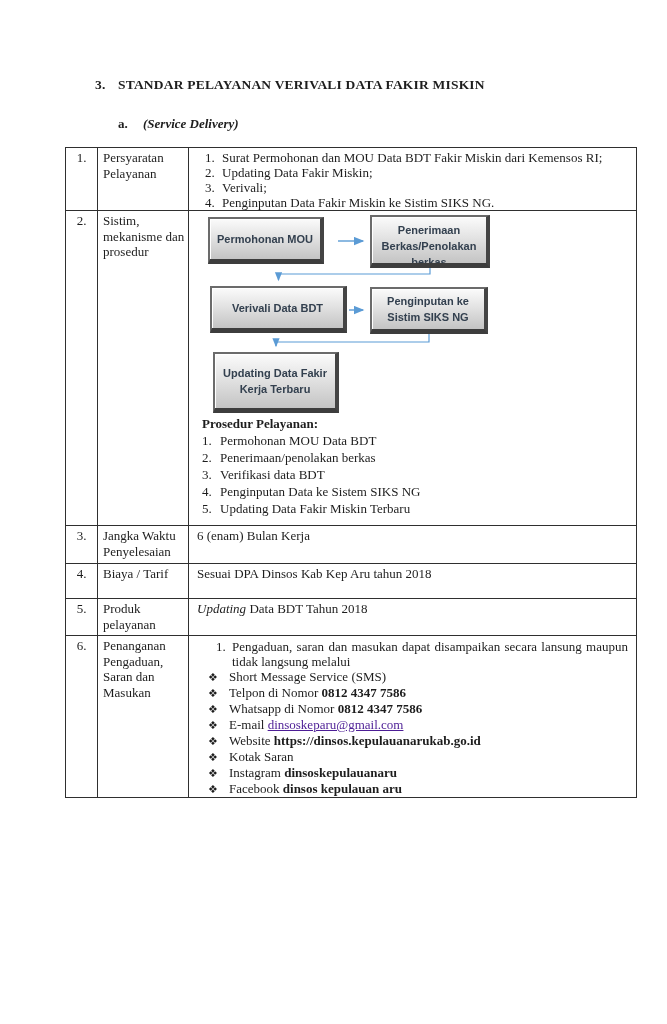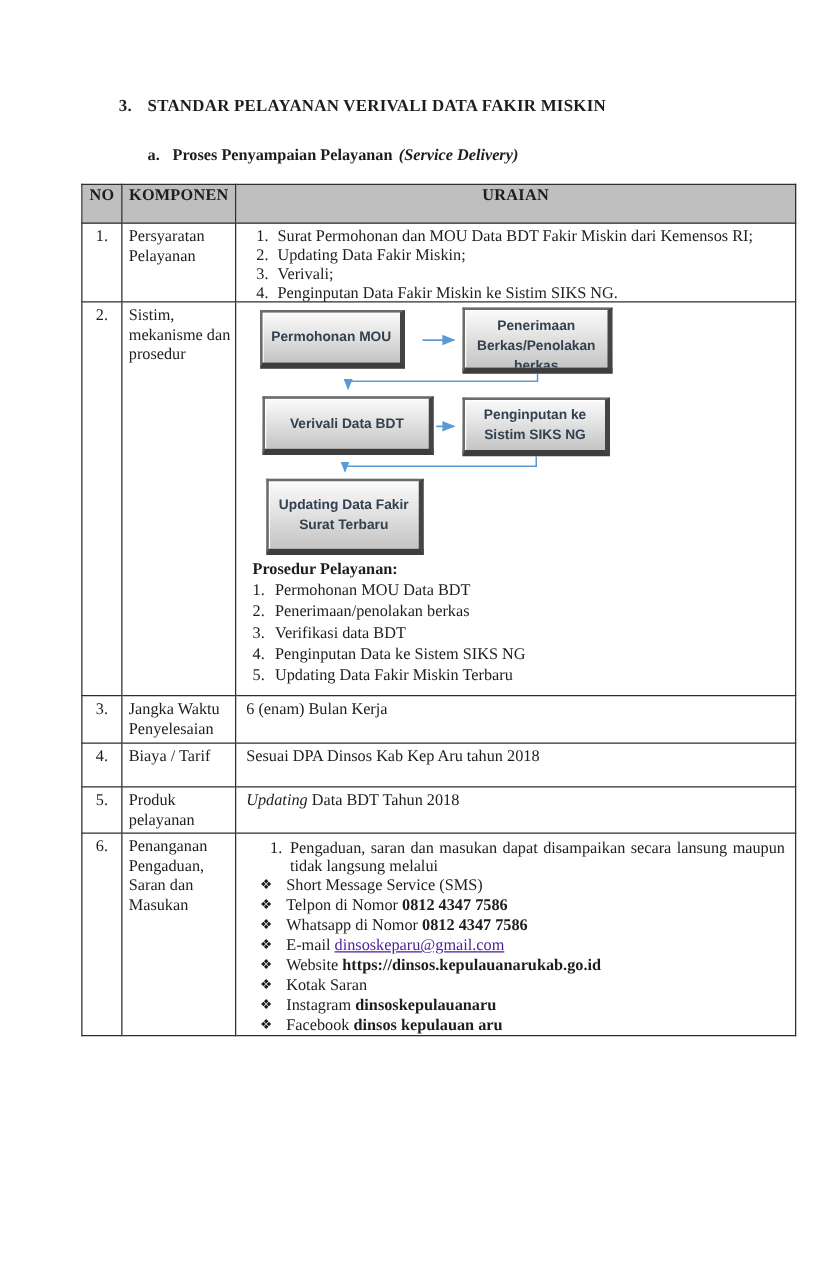--- a/index.html
+++ b/index.html
@@ -63,37 +63,31 @@
 
 <div class="page">
 
   <div class="heading">
     <span class="num">3.</span>
     <span>STANDAR PELAYANAN VERIVALI DATA FAKIR MISKIN</span>
   </div>
 
   <div class="subheading">
     <span class="ltr">a.</span>
-    <span>Proses Penyampaian Pelayanan</span>
     <span class="ital">(Service Delivery)</span>
   </div>
 
   <table class="doc">
     <colgroup>
         <col style="width:32px">
         <col style="width:91px">
         <col style="width:448px">
       </colgroup>
 
     <tbody>
-        <tr>
-      <th class="hdr">NO</th>
-      <th class="hdr">KOMPONEN</th>
-      <th class="hdr">URAIAN</th>
-    </tr>
 
     <tr style="height:61px">
       <td class="no">1.</td>
       <td class="komp">Persyaratan Pelayanan</td>
       <td class="ur" style="padding-left:16px">
         <div class="oli">
               <span class="n">1.</span>
               <span class="t">Surat Permohonan dan MOU Data BDT Fakir Miskin dari Kemensos RI;</span>
             </div>
         <div class="oli">
@@ -137,21 +131,21 @@
           </div>
           <div class="fc-box" style="left:21px;top:75px;width:137px;height:47px">
             <span>Verivali Data BDT</span>
           </div>
           <div class="fc-box" style="left:181px;top:76px;width:118px;height:47px">
             <span>Penginputan ke</span>
             <span>Sistim SIKS NG</span>
           </div>
           <div class="fc-box" style="left:24px;top:141px;width:126px;height:61px">
             <span>Updating Data Fakir</span>
-            <span>Surat Terbaru</span>
+            <span>Kerja Terbaru</span>
           </div>
         </div>
         <div class="prosedur">
           <div class="ptitle">Prosedur Pelayanan:</div>
           <div class="oli">
                 <span class="n">1.</span>
                 <span class="t">Permohonan MOU Data BDT</span>
               </div>
           <div class="oli">
                 <span class="n">2.</span>

